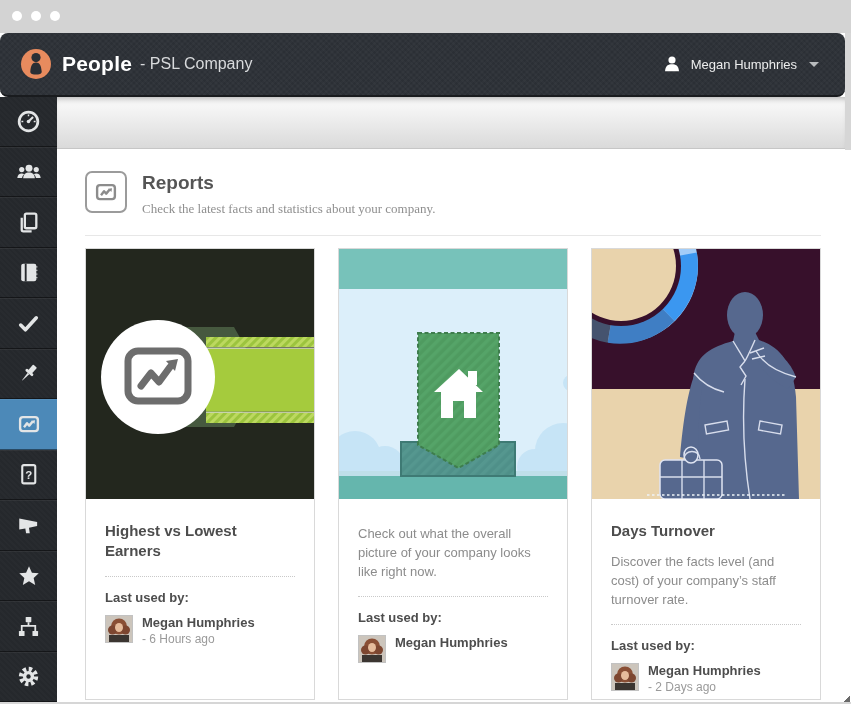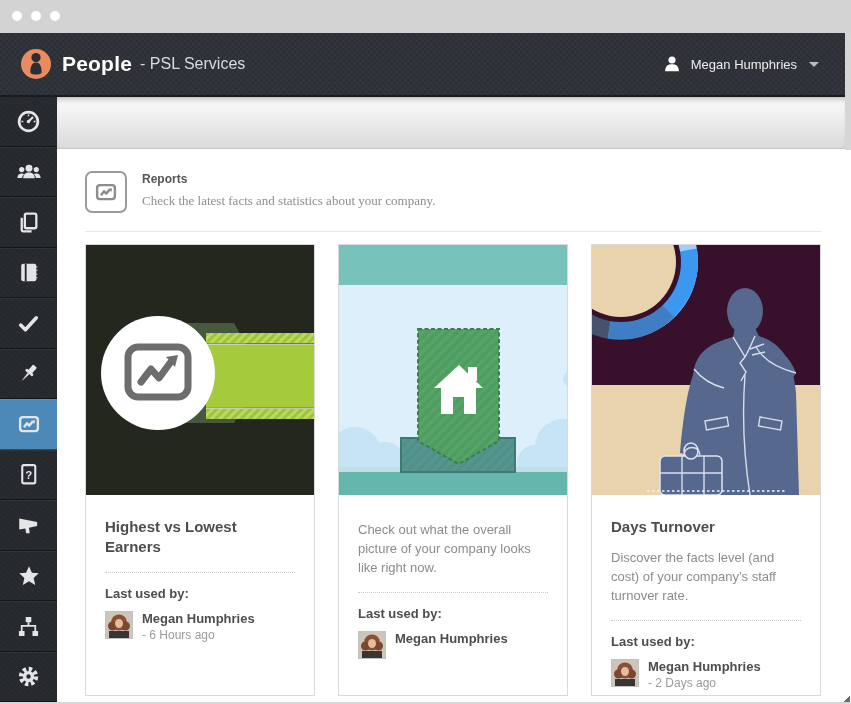--- a/index.html
+++ b/index.html
@@ -13,21 +13,21 @@
   .right-gutter { position:absolute; top:33px; right:0; width:6px; height:117px; background:#d6d6d6; }
   .bottom-edge { position:absolute; left:0; bottom:0; width:851px; height:2px; background:#d6d6d6; }
   .resize-corner { position:absolute; right:1px; bottom:2px; width:7px; height:7px;
                    background:linear-gradient(135deg, transparent 55%, #6a6a6a 55%); }
 
   
   .app-header { position:absolute; top:33px; left:0; width:845px; height:62px; background:#2b2f35;
     border-bottom:2px solid #191b1e;
     background-image:repeating-linear-gradient(45deg, rgba(255,255,255,.02) 0 2px, transparent 2px 4px),
                      repeating-linear-gradient(-45deg, rgba(255,255,255,.02) 0 2px, transparent 2px 4px);
-    display:flex; align-items:center; }
+    display:flex; align-items:center;border-radius:8px; }
   .brand-wrap { display:flex; align-items:center; margin-left:20px; cursor:pointer; }
   .brand-logo { width:32px; height:32px; }
   .brand-name { color:#fff; font-size:21px; font-weight:bold; margin-left:10px; letter-spacing:.2px; }
   .brand-suffix { color:#d8dadc; font-size:16px; margin-left:8px; font-weight:normal; }
   .user-menu { margin-left:auto; margin-right:26px; display:flex; align-items:center; gap:8px; cursor:pointer; }
   .user-name { color:#eceded; font-size:13px; }
   .caret { width:0; height:0; border-left:5px solid transparent; border-right:5px solid transparent;
            border-top:5px solid #b9bcbe; margin-left:4px; }
 
   
@@ -42,21 +42,21 @@
   .side-item svg { display:block; }
 
   
   .main { position:absolute; top:97px; left:57px; width:788px; height:605px; background:#fff; overflow:hidden; }
   .toolbar { height:51px; background:linear-gradient(#fcfcfc, #dadada); border-bottom:1px solid #c6c6c6;
              box-shadow:inset 0 6px 7px -5px rgba(0,0,0,.35); }
   .page-head { margin:0 24px 0 28px; padding:22px 0 18px; border-bottom:1px solid #e7e7e7;
                display:flex; align-items:flex-start; gap:15px; }
   .page-icon-box { width:38px; height:38px; border:2px solid #9b9b9b; border-radius:7px;
                    display:flex; align-items:center; justify-content:center; color:#8c8c8c; }
-  .page-title { font-size:12px; font-weight:bold; color:#555; margin-top:1px; }
+  .page-title { font-size:19px; font-weight:bold; color:#555; margin-top:1px; }
   .page-subtitle { font-size:13px; color:#8f8f8f; margin-top:7px;font-family:Liberation Serif, serif; }
 
   
   .cards { display:flex; gap:23px; margin:12px 24px 0 28px;border-radius:17px; }
   .card { width:238px; height:450px; background:#fff; border:1px solid #d9d9d9; cursor:pointer;
           display:flex; flex-direction:column; overflow:hidden; }
   .card-art { height:250px; flex:none; }
   .card-art svg { display:block; }
   .card-body { padding:14px 19px 0; }
   .card-title { font-size:15px; font-weight:bold; color:#4d4d4d; line-height:1.35; margin-top:8px; }
@@ -80,21 +80,21 @@
   </div>
 
   <div class="app-header">
     <div class="brand-wrap">
       <svg class="brand-logo" viewBox="0 0 32 32">
         <circle cx="16" cy="16" r="15" fill="#e88b5e"></circle>
         <circle cx="16" cy="9.6" r="4.6" fill="#2b2f35"></circle>
         <path d="M16,14.6 C12.4,14.6 10.8,17.6 10.3,23.6 C10.2,24.9 10.8,25.6 11.9,25.9 C14.6,26.7 17.4,26.7 20.1,25.9 C21.2,25.6 21.8,24.9 21.7,23.6 C21.2,17.6 19.6,14.6 16,14.6 Z" fill="#2b2f35"></path>
       </svg>
       <span class="brand-name">People</span>
-      <span class="brand-suffix">- PSL Services</span>
+      <span class="brand-suffix">- PSL Company</span>
     </div>
     <div class="user-menu">
       <svg width="22" height="22" viewBox="0 0 24 24">
         <circle cx="12" cy="7.6" r="3.9" fill="#fff"></circle>
         <path d="M4.4,20 C4.8,13.6 8,12.3 12,12.3 C16,12.3 19.2,13.6 19.6,20 Z" fill="#fff"></path>
       </svg>
       <span class="user-name">Megan Humphries</span>
       <span class="caret"></span>
     </div>
   </div>

